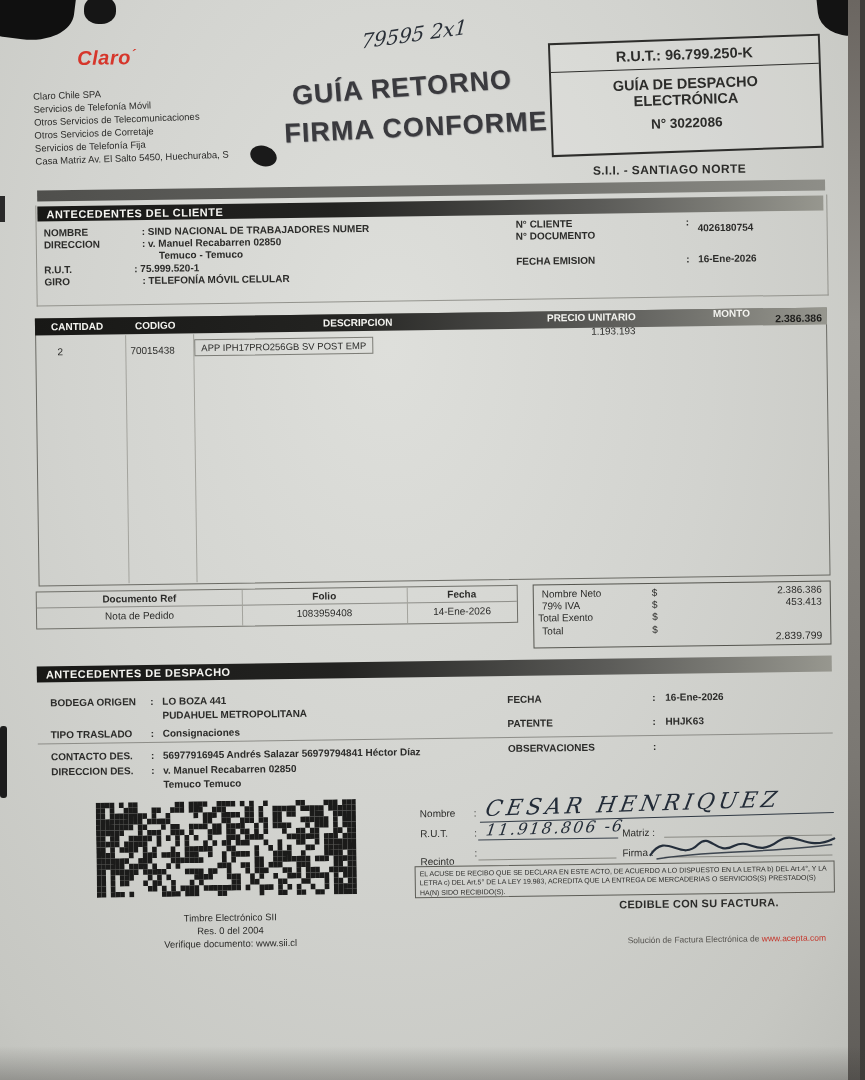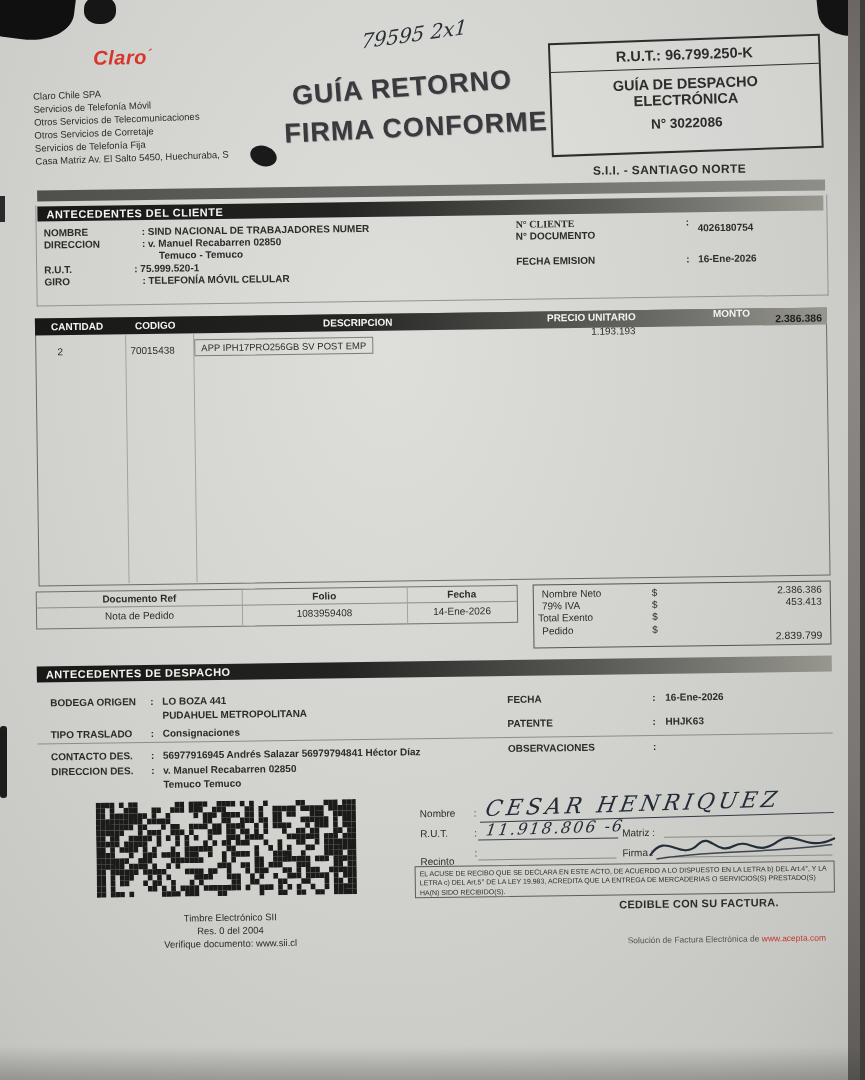--- a/index.html
+++ b/index.html
@@ -40,21 +40,21 @@
   .rt{text-align:right;}
   .logo{color:#d6362b;font-weight:bold;font-style:italic;letter-spacing:.5px;}
   .white{color:#f3f3ef;}
   .artifact{position:absolute;}
 </style>
 </head>
 <body>
 
 <div class="doc">
 
-  <div class="abs logo" style="left:100px;top:42px;font-size:20px;">
+  <div class="abs logo" style="left:84px;top:42px;font-size:20px;">
     <span>Claro</span><span style="font-size:14px;vertical-align:top;">´</span>
   </div>
 
   <div class="abs" style="left:40px;top:82px;transform:rotate(-1.3deg);line-height:13px;">
     <div class="t9">Claro Chile SPA</div>
     <div class="t9">Servicios de Telefonía Móvil</div>
     <div class="t9">Otros Servicios de Telecomunicaciones</div>
     <div class="t9">Otros Servicios de Corretaje</div>
     <div class="t9">Servicios de Telefonía Fija</div>
     <div class="t9">Casa Matriz Av. El Salto 5450, Huechuraba, S</div>
@@ -84,21 +84,21 @@
   <div class="abs b t10" style="left:48px;top:222px;">NOMBRE</div>
   <div class="abs b t10" style="left:146px;top:222px;">:  SIND NACIONAL DE TRABAJADORES NUMER</div>
   <div class="abs b t10" style="left:48px;top:234px;">DIRECCION</div>
   <div class="abs b t10" style="left:146px;top:234px;">:  v. Manuel Recabarren 02850</div>
   <div class="abs b t10" style="left:163px;top:246px;">Temuco -  Temuco</div>
   <div class="abs b t10" style="left:48px;top:259px;">R.U.T.</div>
   <div class="abs b t10" style="left:138px;top:259px;">:  75.999.520-1</div>
   <div class="abs b t10" style="left:48px;top:271px;">GIRO</div>
   <div class="abs b t10" style="left:146px;top:271px;">:  TELEFONÍA MÓVIL CELULAR</div>
 
-  <div class="abs b t10" style="left:520px;top:220px;font-family:Liberation Serif, serif;">N° CLIENTE</div>
+  <div class="abs b t10" style="left:520px;top:220px;">N° CLIENTE</div>
   <div class="abs b t10" style="left:520px;top:232px;">N° DOCUMENTO</div>
   <div class="abs b t10" style="left:690px;top:220px;">:</div>
   <div class="abs b t10" style="left:702px;top:226px;">4026180754</div>
   <div class="abs b t10" style="left:520px;top:257px;">FECHA EMISION</div>
   <div class="abs b t10" style="left:690px;top:257px;">:</div>
   <div class="abs b t10" style="left:702px;top:257px;">16-Ene-2026</div>
 
   <div class="abs" style="left:38px;top:313px;width:792px;height:268px;border:1.5px solid #6a6a64;box-sizing:border-box;"></div>
   <div class="abs bar t10" style="left:38px;top:313px;width:792px;height:17px;padding-left:0;"></div>
   <div class="abs b t10 white" style="left:54px;top:316px;">CANTIDAD</div>
@@ -132,21 +132,21 @@
   <div class="abs" style="left:532px;top:586px;width:298px;height:64px;border:1.5px solid #55554f;box-sizing:border-box;">
     <div class="abs t10" style="left:8px;top:3px;">Nombre Neto</div>
     <div class="abs t10" style="left:118px;top:3px;">$</div>
     <div class="abs t10 rt" style="left:180px;top:2px;width:108px;">2.386.386</div>
     <div class="abs t10" style="left:8px;top:15px;">79% IVA</div>
     <div class="abs t10" style="left:118px;top:15px;">$</div>
     <div class="abs t10 rt" style="left:180px;top:14px;width:108px;">453.413</div>
     <div class="abs t10" style="left:4px;top:27px;">Total Exento</div>
     <div class="abs t10" style="left:118px;top:27px;">$</div>
     <div class="abs t10 rt" style="left:180px;top:27px;width:108px;"></div>
-    <div class="abs t10" style="left:8px;top:40px;">Pedido</div>
+    <div class="abs t10" style="left:8px;top:40px;">Total</div>
     <div class="abs t10" style="left:118px;top:40px;">$</div>
     <div class="abs t105 rt" style="left:180px;top:47px;width:108px;">2.839.799</div>
   </div>
 
   <div class="abs bar t11" style="left:35px;top:661px;width:795px;height:16px;">
     <span>ANTECEDENTES DE DESPACHO</span>
   </div>
 
   <div class="abs b t10" style="left:48px;top:692px;">BODEGA ORIGEN</div>
   <div class="abs b t10" style="left:148px;top:692px;">:</div>

